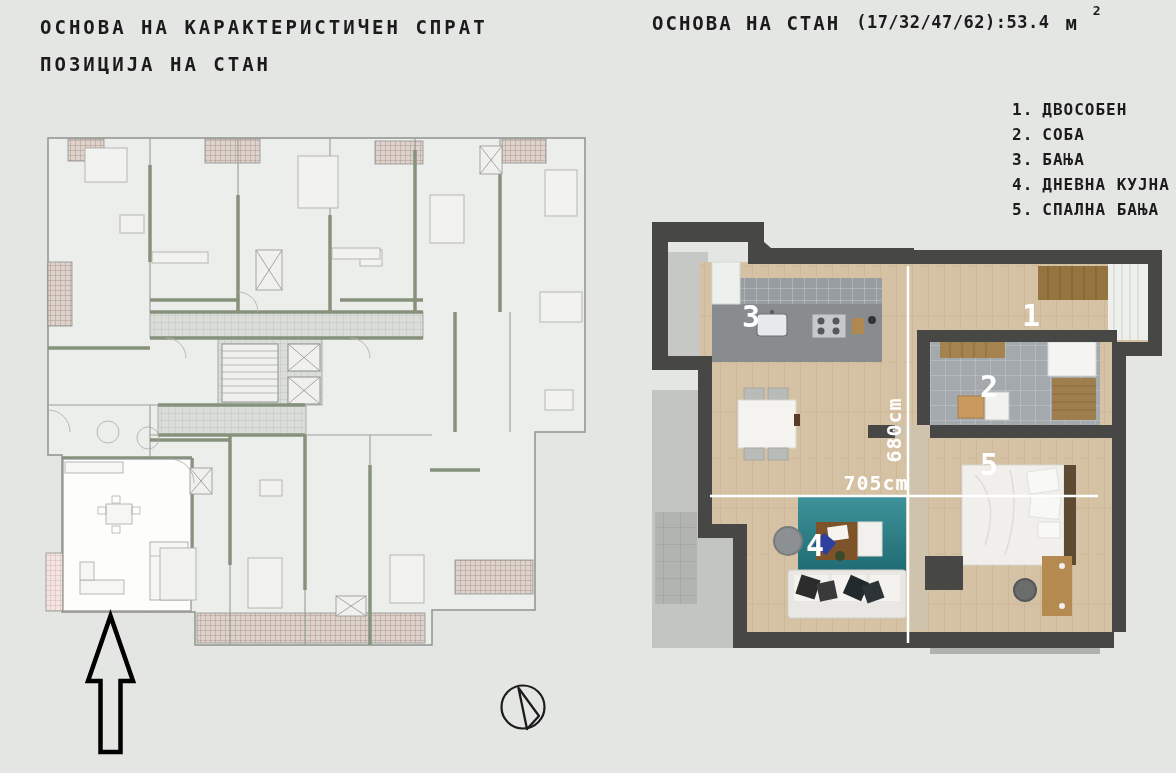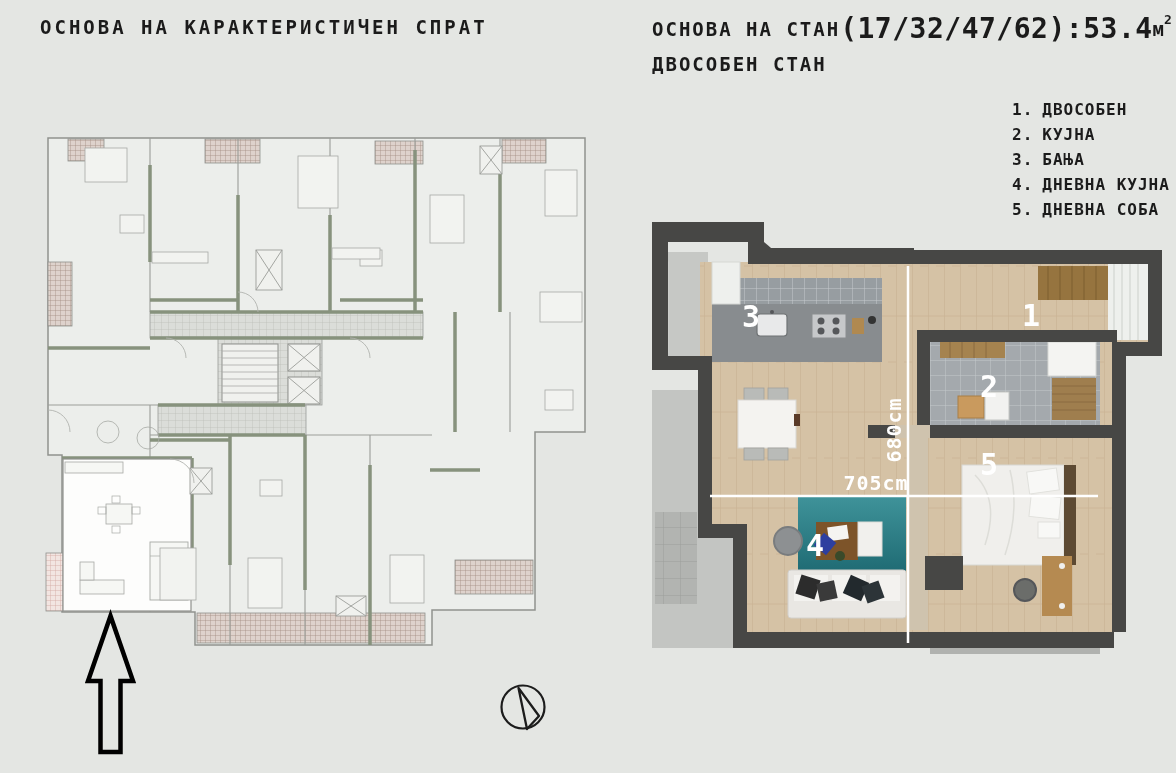--- a/index.html
+++ b/index.html
@@ -1,65 +1,65 @@
 <!DOCTYPE html>
 <html><head>
 <meta charset="utf-8">
 <style>
   html,body{margin:0;padding:0;}
   .stage{position:relative;width:1176px;height:773px;background:#e4e6e3;overflow:hidden;
          font-family:"DejaVu Sans Mono","Liberation Mono",monospace;color:#1b1b1b;}
   .hl1{position:absolute;left:40px;top:16px;font-size:19px;font-weight:bold;letter-spacing:3px;white-space:nowrap;}
   .hl2{position:absolute;left:40px;top:53px;font-size:19px;font-weight:bold;letter-spacing:3px;white-space:nowrap;}
-  .hr1{position:absolute;left:652px;top:12px;display:flex;align-items:center;white-space:nowrap;}
+  .hr1{position:absolute;left:652px;top:12px;display:flex;align-items:flex-start;white-space:nowrap;gap:16px;}
   .hr1 .sm{font-size:19px;font-weight:bold;letter-spacing:2px;}
-  .hr1 .big{font-size:28px;font-weight:bold;letter-spacing:0.5px;}
+  .hr1 .big{font-size:17px;font-weight:bold;letter-spacing:0.5px;}
   .hr1 .unit{font-size:19px;font-weight:bold;}
   .hr1 .sup{font-size:13px;font-weight:bold;position:relative;top:-9px;}
   .hr2{position:absolute;left:652px;top:53px;font-size:19px;font-weight:bold;letter-spacing:2px;white-space:nowrap;}
   .legend{position:absolute;left:1012px;top:97px;font-size:16px;font-weight:bold;letter-spacing:1px;line-height:25px;}
   .legend .row{display:flex;gap:9px;white-space:nowrap;}
   svg{position:absolute;left:0;top:0;}
   svg text{font-family:"DejaVu Sans Mono","Liberation Mono",monospace;}
 </style>
 </head>
 <body>
 
 <div class="stage">
 
   <div class="hl1">ОСНОВА НА КАРАКТЕРИСТИЧЕН СПРАТ</div>
+  <div class="hl2">ПОЗИЦИЈА НА СТАН</div>
 
   <div class="hr1">
     <span class="sm">ОСНОВА НА СТАН </span>
     <span class="big">(17/32/47/62):53.4</span>
     <span class="unit">м</span>
     <span class="sup">2</span>
   </div>
-  <div class="hr2">ДВОСОБЕН СТАН</div>
 
   <div class="legend">
     <div class="row">
       <span>1.</span>
         <span>ДВОСОБЕН</span>
     </div>
     <div class="row">
       <span>2.</span>
-        <span>КУЈНА</span>
+        <span>СОБА</span>
     </div>
     <div class="row">
       <span>3.</span>
         <span>БАЊА</span>
     </div>
     <div class="row">
       <span>4.</span>
         <span>ДНЕВНА КУЈНА</span>
     </div>
     <div class="row">
       <span>5.</span>
-        <span>ДНЕВНА СОБА</span>
+        <span>СПАЛНА БАЊА</span>
     </div>
   </div>
 
   <svg width="1176" height="773" viewBox="0 0 1176 773">
     <defs>
       <pattern id="hatch" width="5" height="5" patternUnits="userSpaceOnUse">
         <rect width="5" height="5" fill="#ded2cc"></rect>
         <path d="M0 0H5M0 0V5" stroke="#a28b83" stroke-width="0.8" fill="none"></path>
       </pattern>
       <pattern id="pinkhatch" width="5" height="5" patternUnits="userSpaceOnUse">

